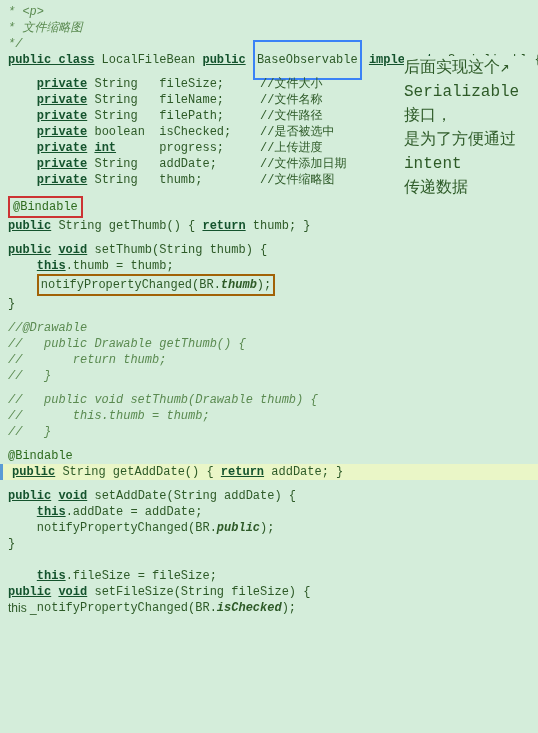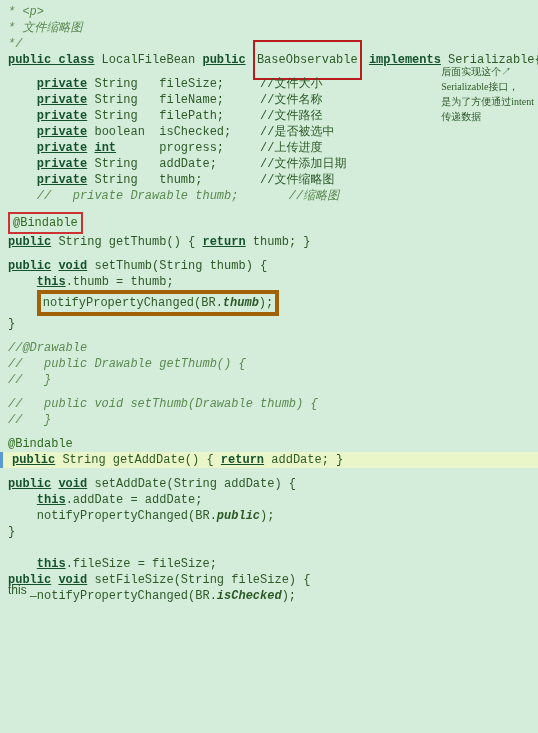--- a/index.html
+++ b/index.html
@@ -28,32 +28,32 @@
     .line-content {
       flex: 1;
       white-space: pre;
       font-size: 12px;
       line-height: 16px;
     }
     .kw { color: #14532d; font-weight: bold; text-decoration: underline; }
     .comment { color: #5a8a50; font-style: italic; }
     .annotation { color: #2e6b1e; }
     .highlight-box {
-      border: 2px solid #b91c1c;
+      border: 2px solid #3b82f6;
       display: inline;
       padding: 11px 2px;
     }
     .annotation-box {
       border: 2px solid #cc3333;
       display: inline-block;
       padding: 1px 3px;
       color: #2e6b1e;
     }
     .notify-box {
-      border: 4px solid #a16207;
+      border: 2px solid #a16207;
       display: inline-block;
       padding: 1px 2px;
     }
     .yellow-line {
       background-color: rgba(255, 255, 180, 0.5);
     }
     .blue-mark {
       position: absolute;
       left: 0;
       top: 0;
@@ -88,21 +88,21 @@
   <div class="line">
     <span class="line-content comment">* 文件缩略图</span>
   </div>
   <div class="line">
     <span class="line-content comment">*/</span>
   </div>
 
   <div class="line" style="position:relative;">
     <span class="line-content"><span class="kw">public class</span> LocalFileBean <span class="kw">public</span> <span class="highlight-box">BaseObservable</span> <span class="kw">implements</span> Serializable{</span>
 
-    <span class="annotation-callout" style="position:absolute; right:4px; top:12px; font-family:Liberation Serif, serif; font-size:10px; line-height:1.5; max-width:130px;">后面实现这个↗<br>Serializable接口，<br>是为了方便通过intent<br>传递数据</span>
+    <span class="annotation-callout" style="position:absolute; right:4px; top:4px; font-family:Liberation Mono, monospace; font-size:16px; line-height:1.5; max-width:130px;">后面实现这个↗<br>Serializable接口，<br>是为了方便通过intent<br>传递数据</span>
   </div>
 
   <div class="empty-line"></div>
 
   <div class="line">
     <span class="line-content">    <span class="kw">private</span> String&nbsp;&nbsp; fileSize;&nbsp;&nbsp;&nbsp;&nbsp;&nbsp;//文件大小</span>
   </div>
   <div class="line">
     <span class="line-content">    <span class="kw">private</span> String&nbsp;&nbsp; fileName;&nbsp;&nbsp;&nbsp;&nbsp;&nbsp;//文件名称</span>
   </div>
@@ -114,23 +114,20 @@
   </div>
   <div class="line">
     <span class="line-content">    <span class="kw">private</span> <span class="kw">int</span>&nbsp;&nbsp;&nbsp;&nbsp;&nbsp; progress;&nbsp;&nbsp;&nbsp;&nbsp;&nbsp;//上传进度</span>
   </div>
   <div class="line">
     <span class="line-content">    <span class="kw">private</span> String&nbsp;&nbsp; addDate;&nbsp;&nbsp;&nbsp;&nbsp;&nbsp;&nbsp;//文件添加日期</span>
   </div>
   <div class="line">
     <span class="line-content">    <span class="kw">private</span> String&nbsp;&nbsp; thumb;&nbsp;&nbsp;&nbsp;&nbsp;&nbsp;&nbsp;&nbsp;&nbsp;//文件缩略图</span>
   </div>
-  <div class="line">
-    <span class="line-content comment">    //&nbsp;&nbsp; private Drawable thumb;&nbsp;&nbsp;&nbsp;&nbsp;&nbsp;&nbsp;&nbsp;//缩略图</span>
-  </div>
 
   <div class="empty-line"></div>
 
   <div class="line">
     <span class="line-content"><span class="annotation-box">@Bindable</span></span>
   </div>
   <div class="line">
     <span class="line-content"><span class="kw">public</span> String getThumb() { <span class="kw">return</span> thumb; }</span>
   </div>
 
@@ -151,27 +148,33 @@
 
   <div class="empty-line"></div>
 
   <div class="line">
     <span class="line-content comment">//@Drawable</span>
   </div>
   <div class="line">
     <span class="line-content comment">//&nbsp;&nbsp; public Drawable getThumb() {</span>
   </div>
   <div class="line">
+    <span class="line-content comment">//&nbsp;&nbsp;&nbsp;&nbsp;&nbsp;&nbsp; return thumb;</span>
+  </div>
+  <div class="line">
     <span class="line-content comment">//&nbsp;&nbsp; }</span>
   </div>
 
   <div class="empty-line"></div>
 
   <div class="line">
     <span class="line-content comment">//&nbsp;&nbsp; public void setThumb(Drawable thumb) {</span>
+  </div>
+  <div class="line">
+    <span class="line-content comment">//&nbsp;&nbsp;&nbsp;&nbsp;&nbsp;&nbsp; this.thumb = thumb;</span>
   </div>
   <div class="line">
     <span class="line-content comment">//&nbsp;&nbsp; }</span>
   </div>
 
   <div class="empty-line"></div>
 
   <div class="line">
     <span class="line-content annotation">@Bindable</span>
   </div>
@@ -201,17 +204,17 @@
   <div class="line">
     <span class="line-content">    <span class="kw">this</span>.fileSize = fileSize;</span>
   </div>
   <div class="line">
     <span class="line-content"><span class="kw">public</span> <span class="kw">void</span> setFileSize(String fileSize) {</span>
   </div>
   <div class="line">
     <span class="line-content">    notifyPropertyChanged(BR.<span class="bold-italic">isChecked</span>);</span>
   </div>
 
-  <div style="position: absolute; bottom: 10px; left: 8px;">
+  <div style="position: absolute; bottom: 4px; left: 8px;">
     <span style="font-family: Arial, sans-serif; font-size: 12px; color: #2d5a27;">this _</span>
   </div>
 
 </div>
 
 </body></html>

